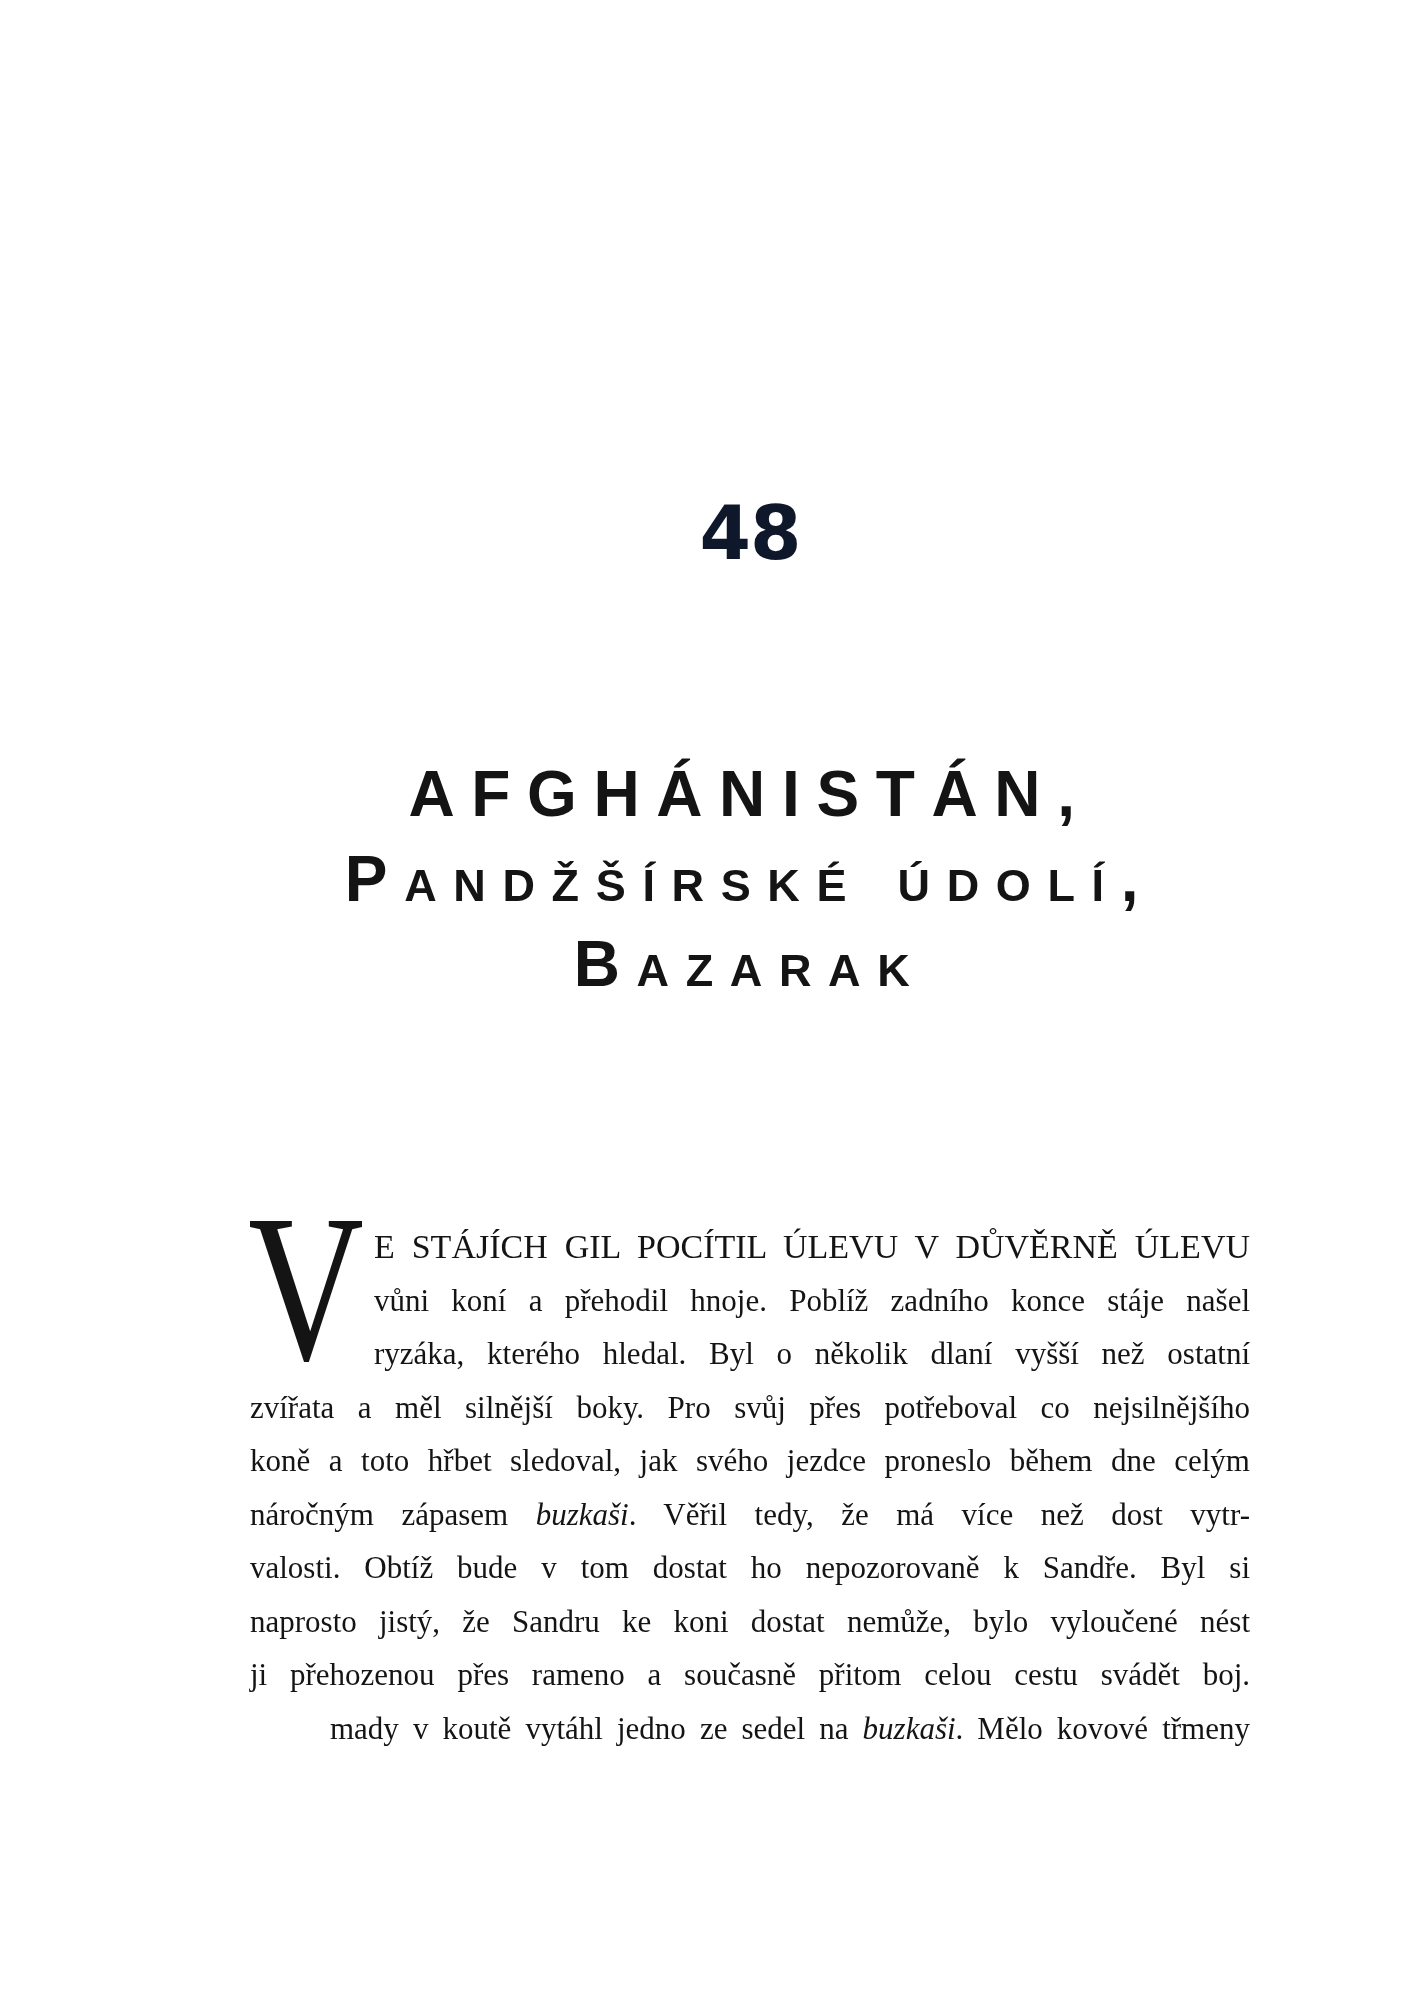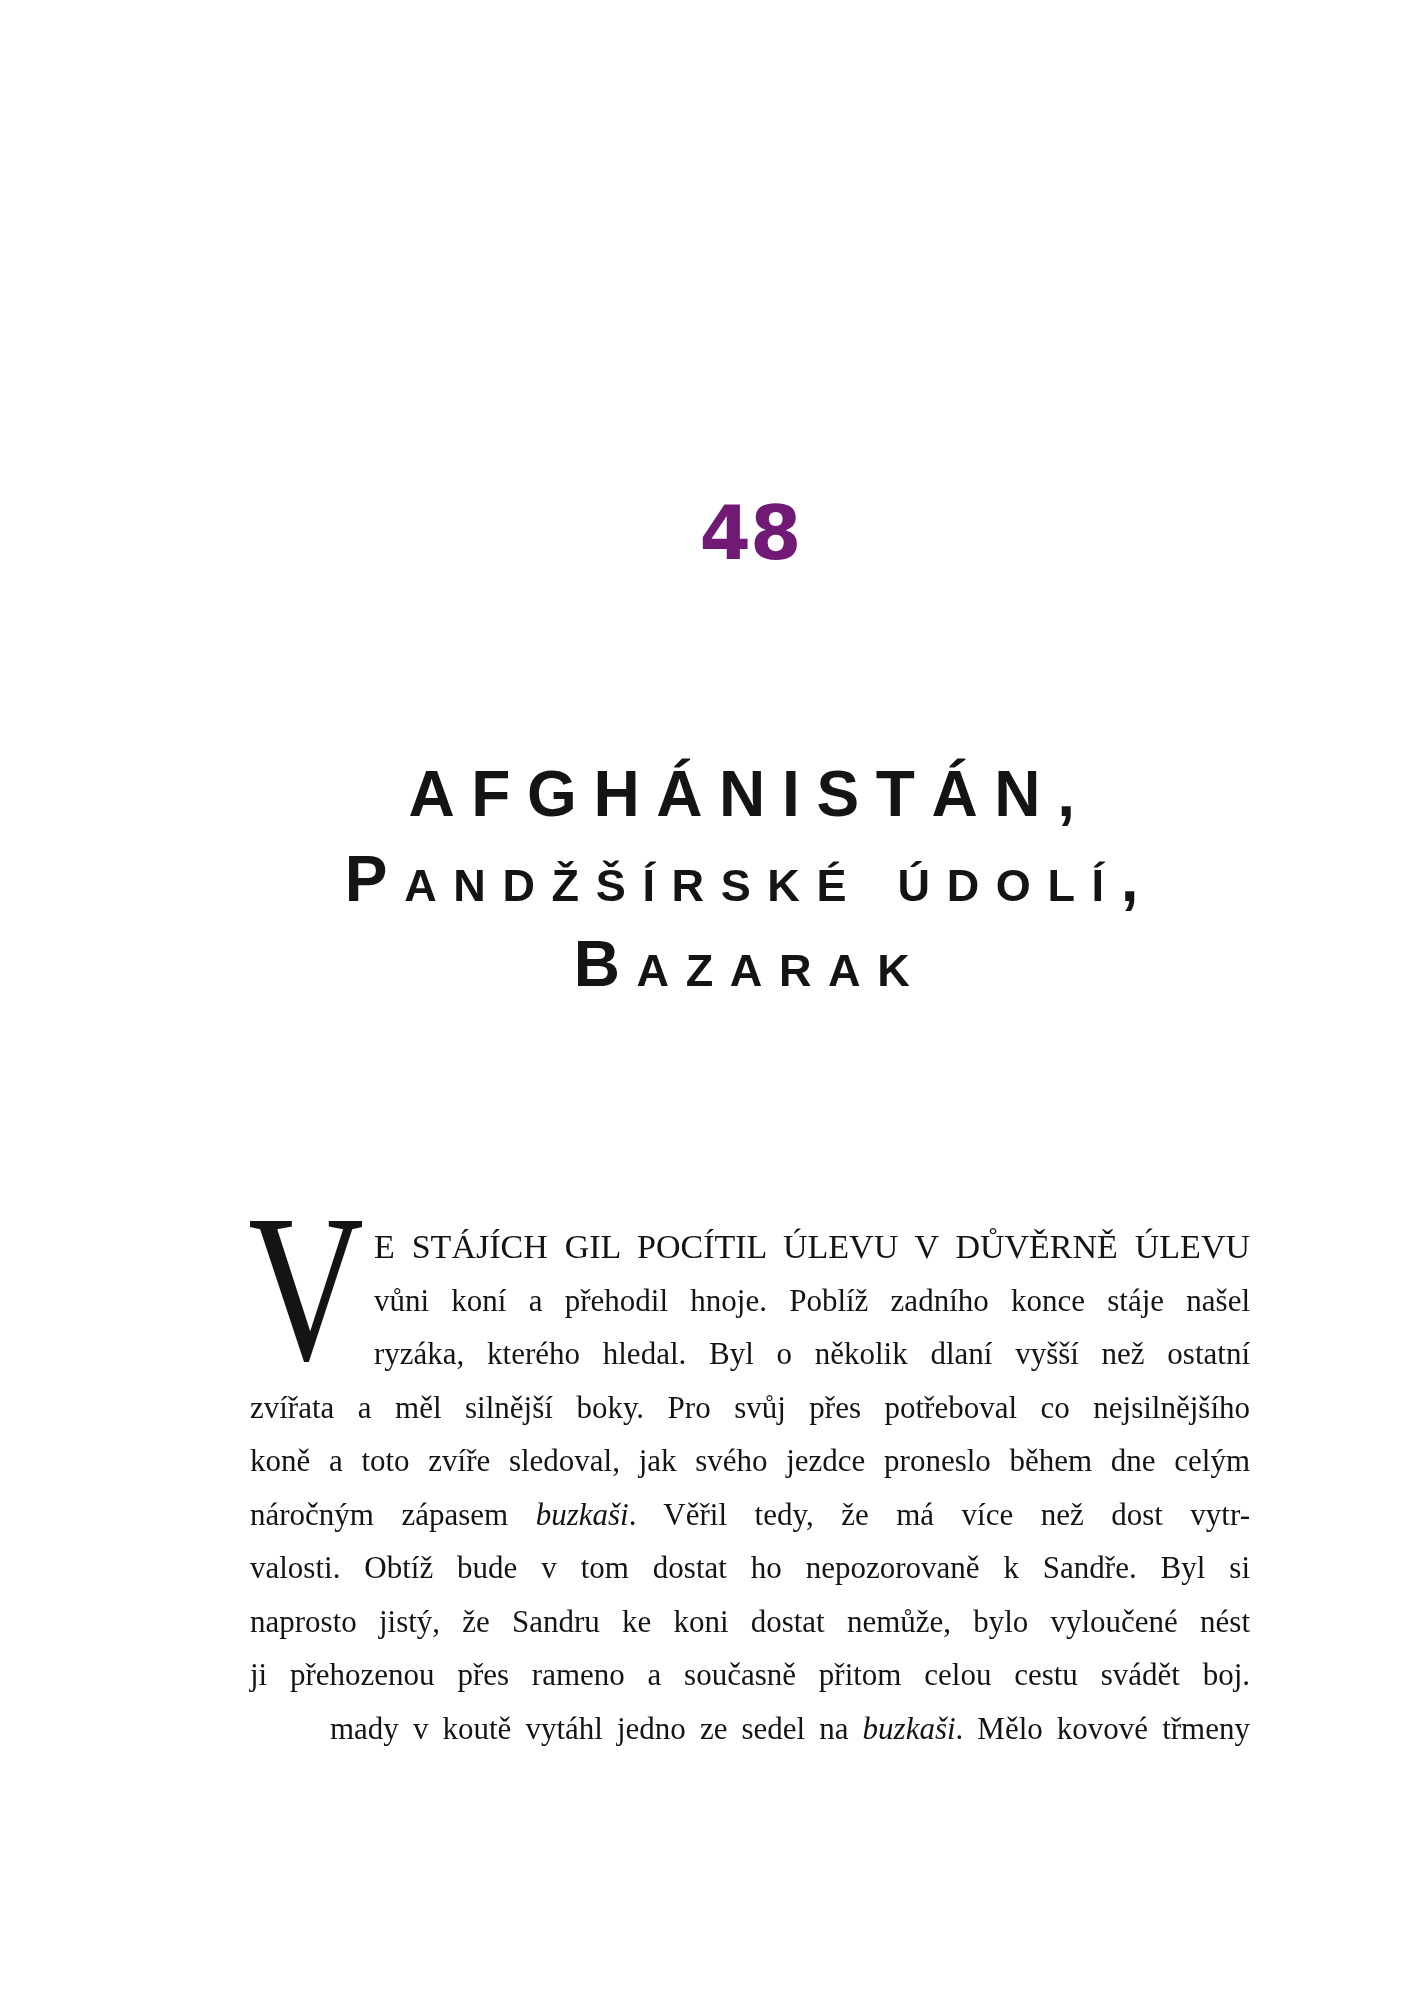--- a/index.html
+++ b/index.html
@@ -16,21 +16,21 @@
     position:absolute;
     top:496px;
     left:250px;
     width:1000px;
     text-align:center;
     font-family:"DejaVu Sans","Liberation Sans",sans-serif;
     font-weight:bold;
     font-size:74px;
     line-height:74px;
     letter-spacing:-1px;
-    color:#701a75;
+    color:#0f172a;
   }
   
   #chapter-title{
     position:absolute;
     top:752px;
     left:150px;
     width:1200px;
     text-align:center;
     font-family:Liberation Sans, sans-serif;
     font-weight:bold;
@@ -104,21 +104,21 @@
 
     <div class="caps-line">E STÁJÍCH GIL POCÍTIL ÚLEVU V DŮVĚRNĚ ÚLEVU</div>
 
     <div>
         <div class="bline">vůni koní a přehodil hnoje. Poblíž zadního konce stáje našel</div>
         <div class="bline">ryzáka, kterého hledal. Byl o několik dlaní vyšší než ostatní</div>
       </div>
 
     <div>
         <div class="bline">zvířata a měl silnější boky. Pro svůj přes potřeboval co nejsilnějšího</div>
-        <div class="bline">koně a toto zvíře sledoval, jak svého jezdce proneslo během dne celým</div>
+        <div class="bline">koně a toto hřbet sledoval, jak svého jezdce proneslo během dne celým</div>
         <div class="bline">náročným zápasem <i>buzkaši</i>. Věřil tedy, že má více než dost vytr-</div>
         <div class="bline">valosti. Obtíž bude v tom dostat ho nepozorovaně k Sandře. Byl si</div>
         <div class="bline">naprosto jistý, že Sandru ke koni dostat nemůže, bylo vyloučené nést</div>
         <div class="bline">ji přehozenou přes rameno a současně přitom celou cestu svádět boj.</div>
       </div>
 
     <div id="para2">
         <div class="bline">mady v koutě vytáhl jedno ze sedel na <i>buzkaši</i>. Mělo kovové třmeny</div>
       </div>
 

